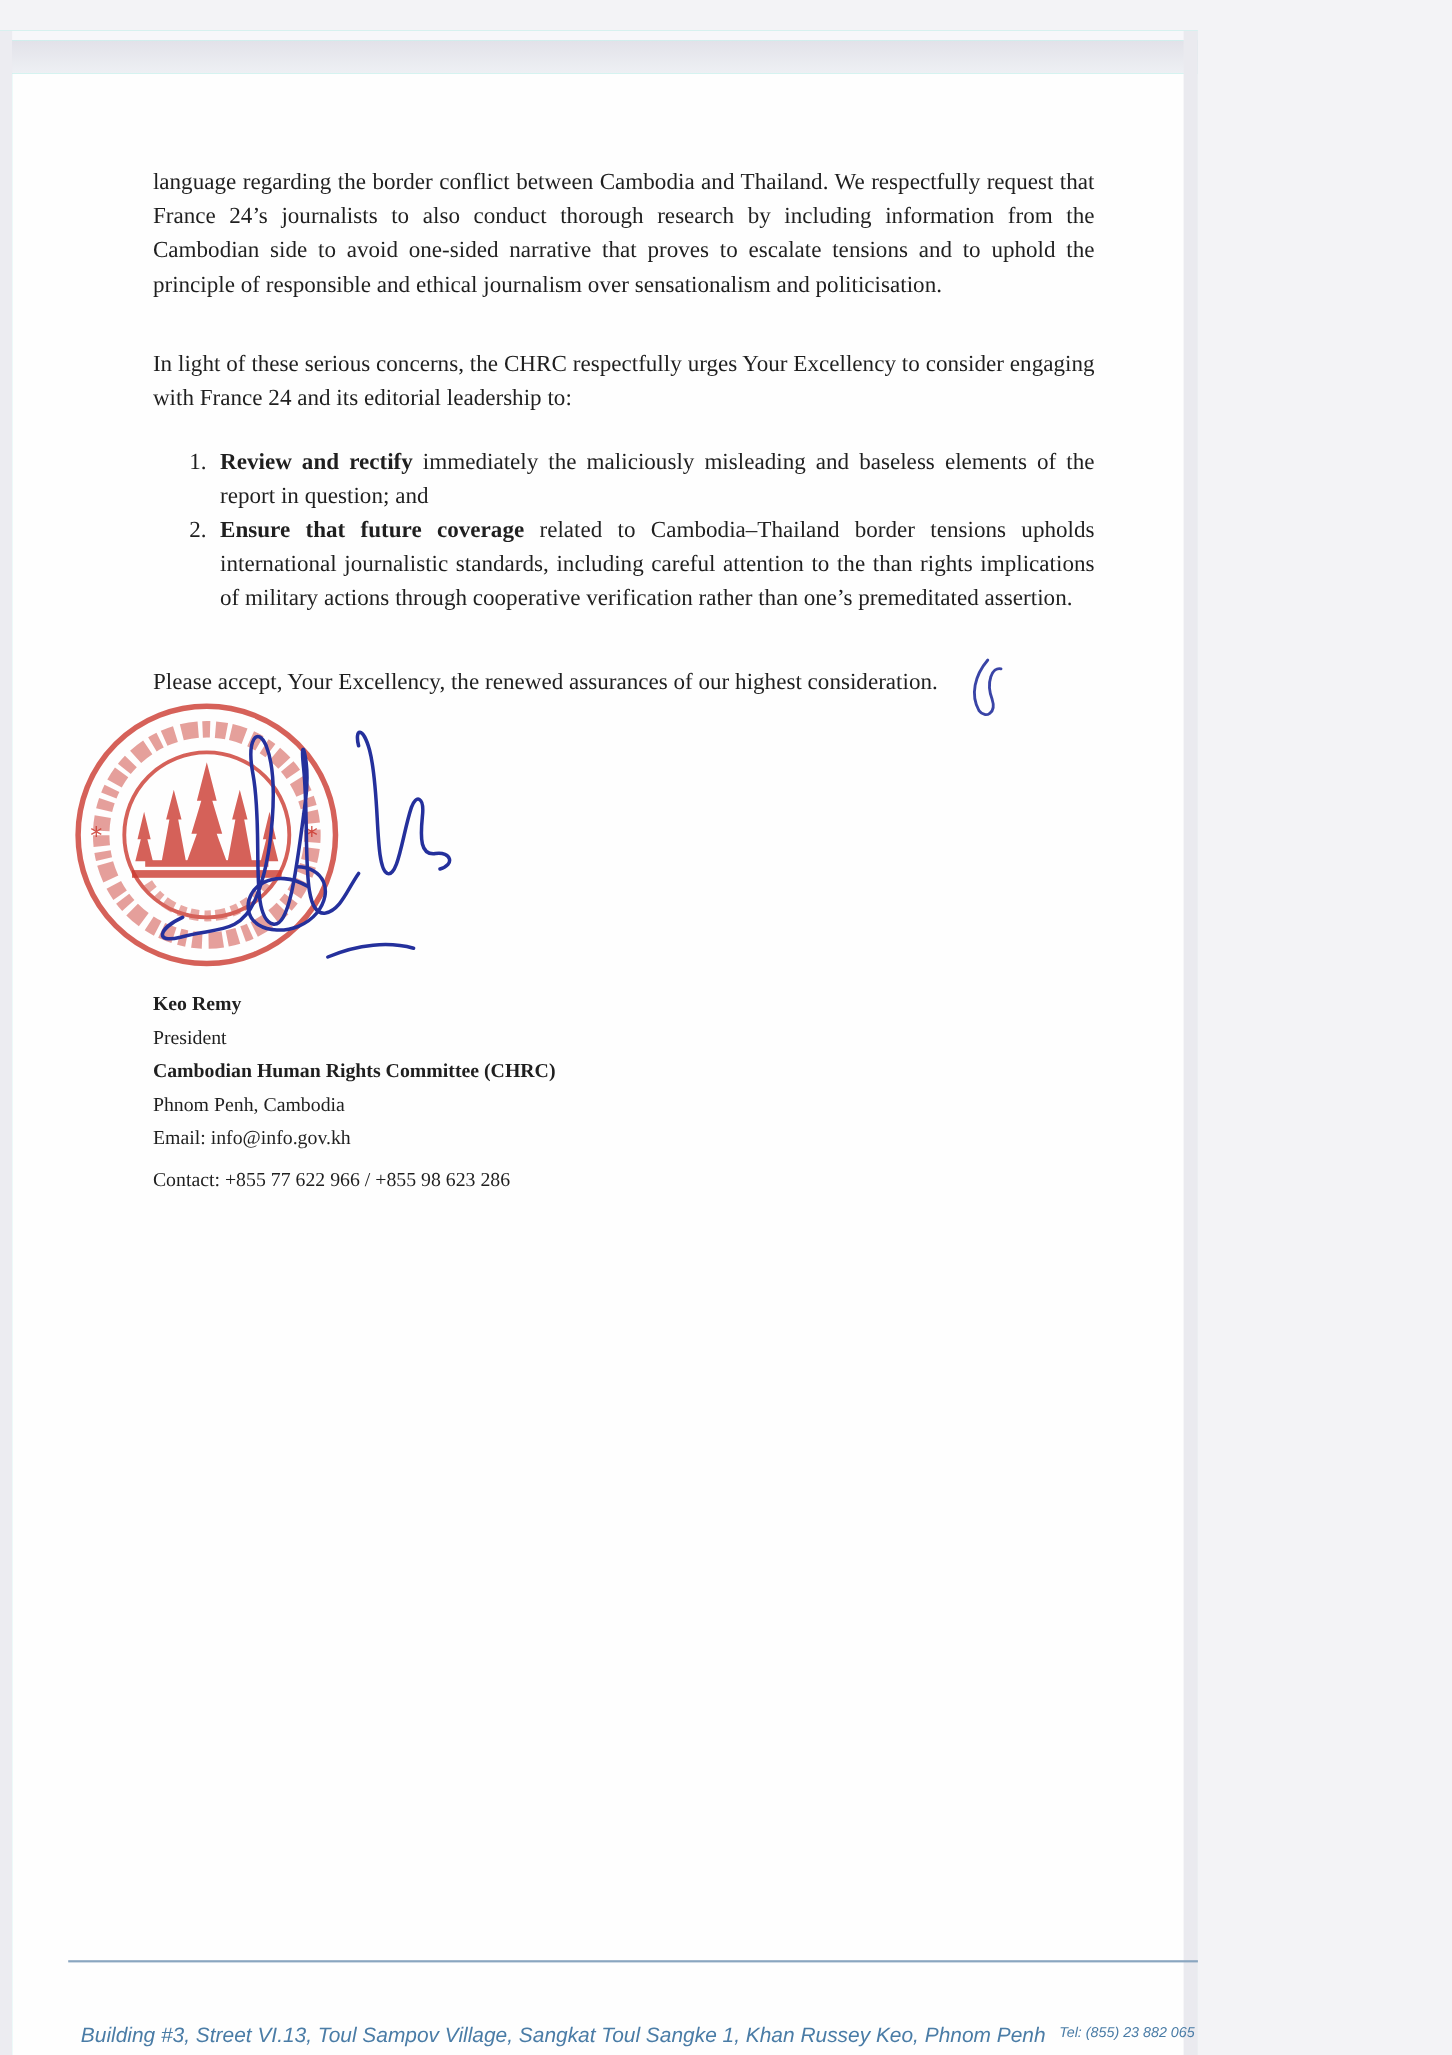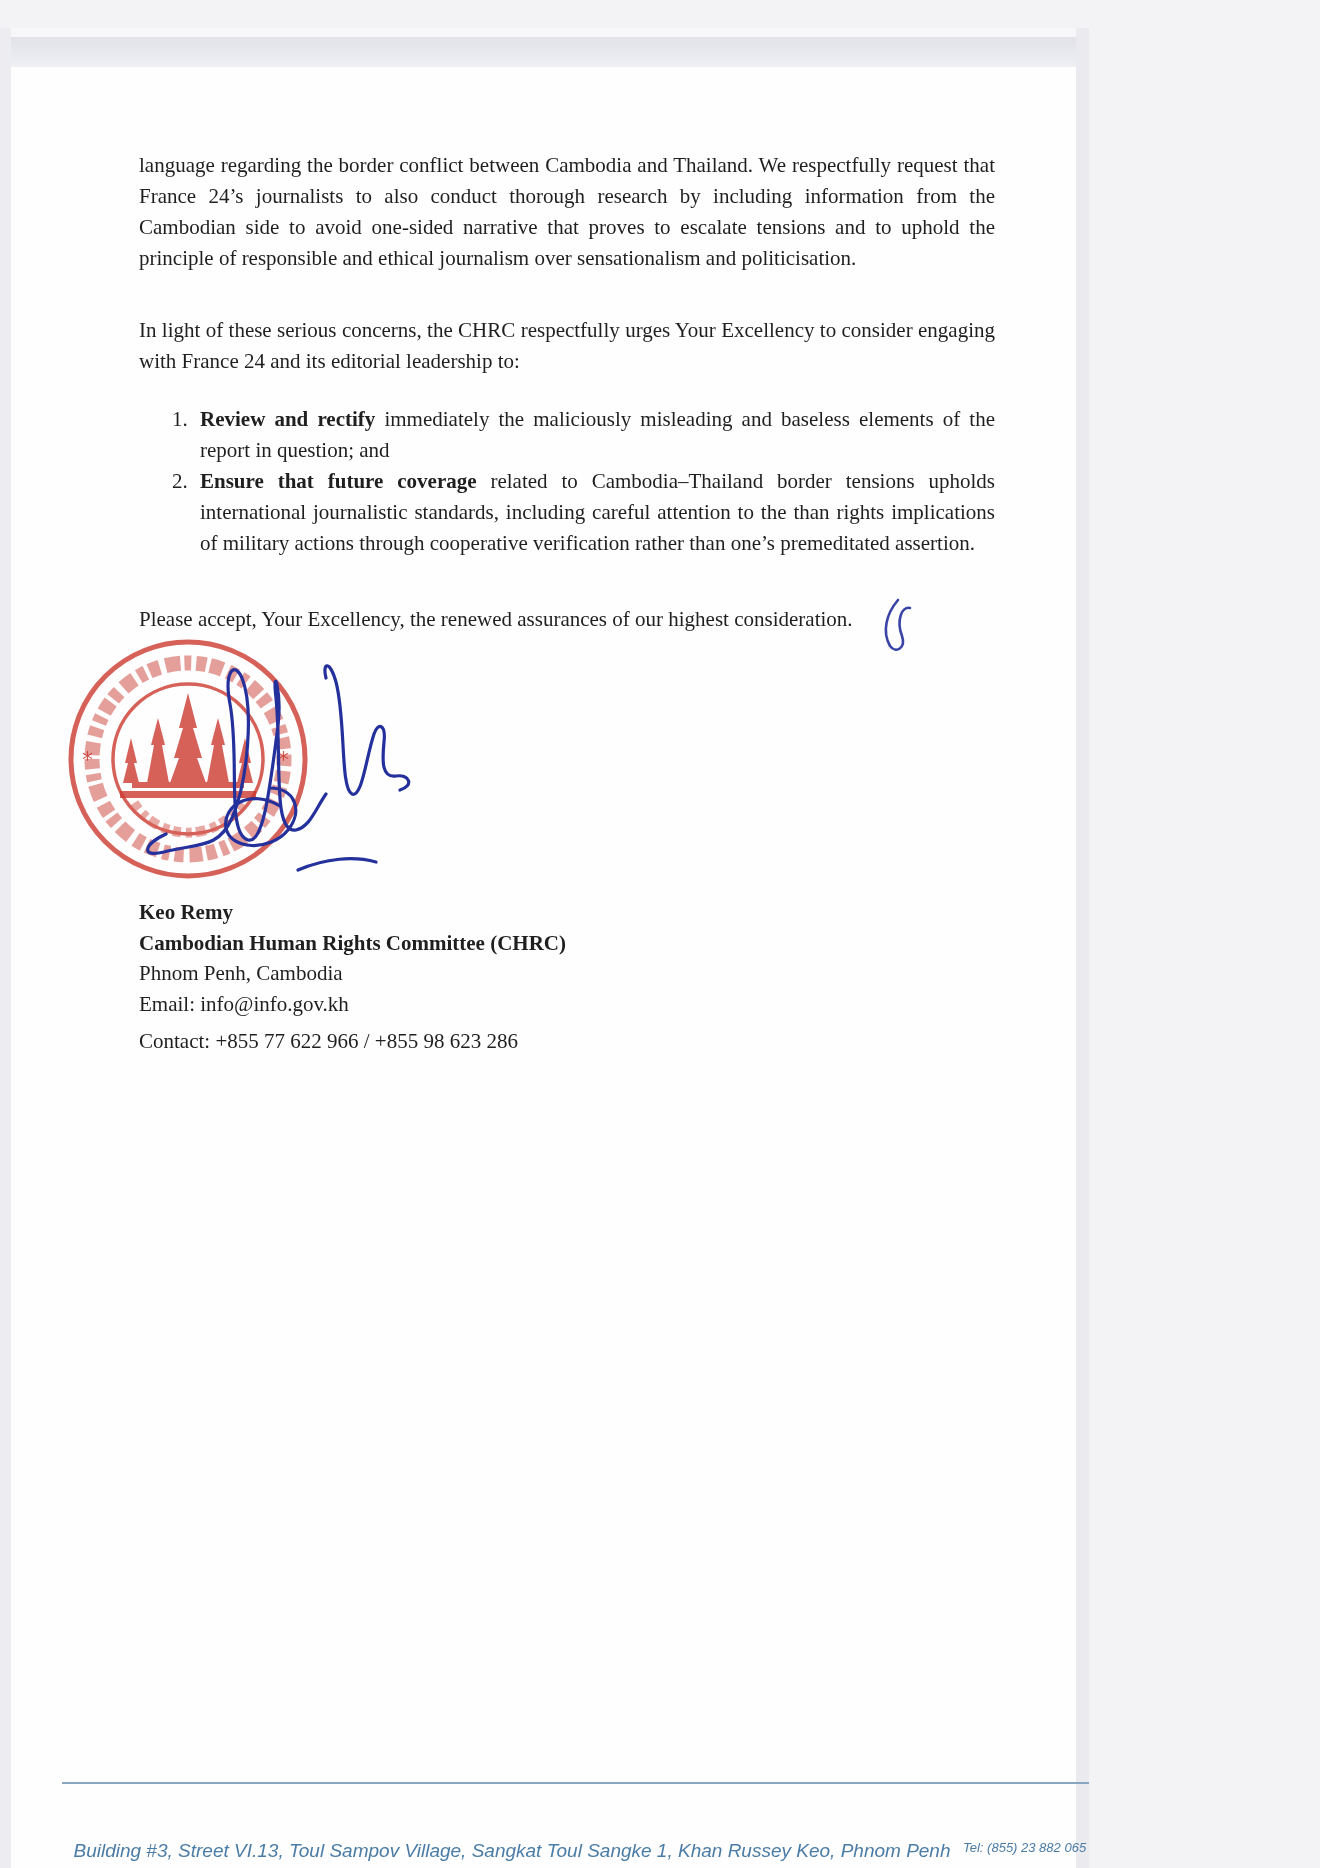--- a/index.html
+++ b/index.html
@@ -23,21 +23,21 @@
     position:absolute;left:139px;width:856px;
     font-size:21px;line-height:31px;text-align:justify;
   }
   .closing{position:absolute;left:139px;width:856px;font-size:21px;line-height:31px;}
 
   .num-list{position:absolute;left:172px;width:823px;font-size:21px;line-height:31px;}
   .num-item{display:flex;}
   .num-item .num{flex:0 0 28px;}
   .num-item .itext{flex:1;text-align:justify;}
 
-  .sig-block{position:absolute;left:139px;top:869px;font-size:21px;line-height:30.5px;}
+  .sig-block{position:absolute;left:139px;top:869px;font-size:18px;line-height:30.5px;}
   .sig-block .b{font-weight:bold;}
   .sig-block .contact{margin-top:7px;}
 
   .stamp{position:absolute;left:62px;top:605px;width:252px;height:252px;}
   .signature-ink{position:absolute;left:130px;top:610px;width:310px;height:252px;}
   .flourish{position:absolute;left:874px;top:566px;width:46px;height:62px;}
 
   .footer-rule{position:absolute;left:62px;top:1754px;width:1165px;height:2px;background:#8aa6c0;}
   .footer-khmer{
     position:absolute;left:62px;top:1764px;width:1000px;
@@ -117,20 +117,21 @@
     <g fill="none" stroke="#24309c" stroke-width="3.2" stroke-linecap="round">
       <path d="M36,196 C14,206 10,220 34,214 C66,205 88,212 102,180 C118,143 124,70 112,40 C104,22 94,34 100,66 C110,120 96,196 118,202 C134,206 140,148 148,88 C152,52 142,24 146,60 C152,120 142,196 166,192 C180,189 186,170 196,156"></path>
       <path d="M150,168 C120,150 92,168 96,190 C100,212 140,214 158,192 C174,172 164,150 140,150"></path>
       <path d="M196,40 C192,24 200,22 206,44 C216,82 210,150 222,156 C232,160 236,120 244,96 C248,84 256,86 254,104 C252,124 252,140 266,138 C280,136 284,148 270,152"></path>
       <path d="M168,232 C196,220 224,218 246,224"></path>
     </g>
   </svg>
 
   <div class="sig-block">
     <div class="b">Keo Remy</div>
+    <div>President</div>
     <div class="b">Cambodian Human Rights Committee (CHRC)</div>
     <div>Phnom Penh, Cambodia</div>
     <div>Email: info@info.gov.kh</div>
     <div class="contact">Contact: +855 77 622 966 / +855 98 623 286</div>
   </div>
 
   <div class="footer-rule"></div>
   <div class="footer-page-number">2</div>
   <div class="footer-english">Building #3, Street VI.13, Toul Sampov Village, Sangkat Toul Sangke 1, Khan Russey Keo, Phnom Penh</div>
   <div class="footer-tel">Tel: (855) 23 882 065</div>

